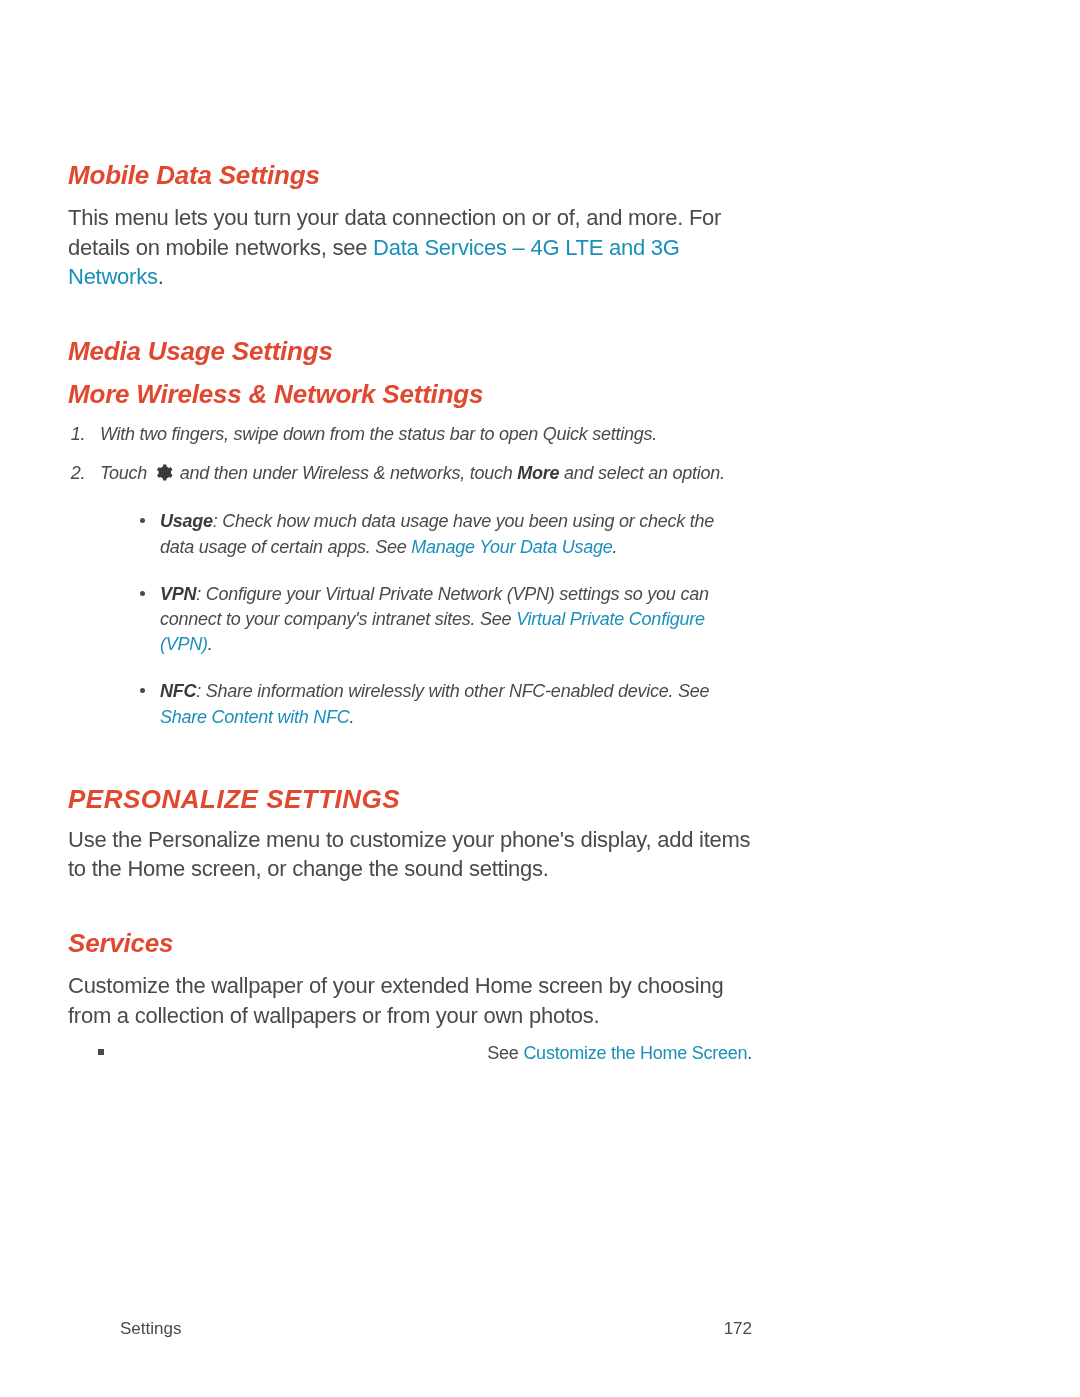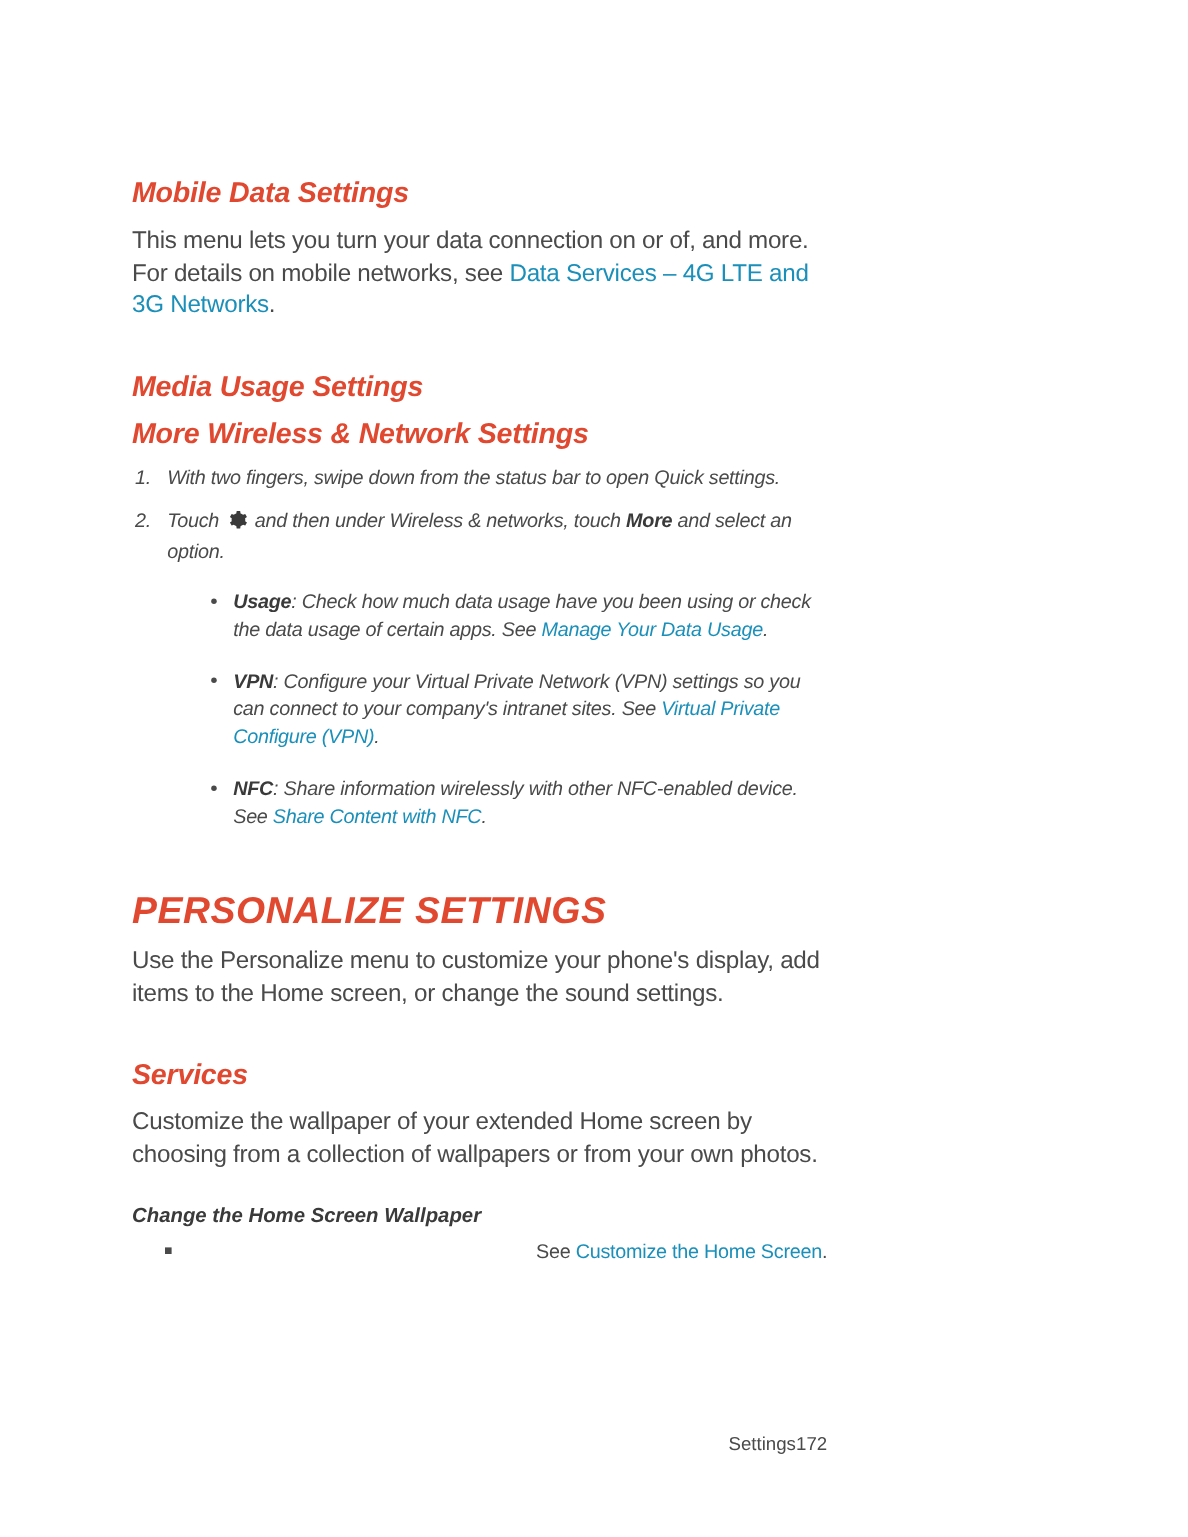--- a/index.html
+++ b/index.html
@@ -11,35 +11,35 @@
     height: 1397px;
     font-family: "Segoe UI", "Helvetica Neue", Arial, sans-serif;
     color: #4a4a4a;
     -webkit-font-smoothing: antialiased;
   }
   .page {
     position: relative;
     box-sizing: border-box;
     width: 872px;
     height: 1397px;
-    padding: 160px 120px 0 120px;
+    padding: 160px 120px 0 68px;
   }
   h2.section {
     font-style: italic;
     font-weight: 600;
     color: #e04830;
     font-size: 26px;
     margin: 0 0 12px 0;
     letter-spacing: -0.2px;
   }
   h1.major {
     font-style: italic;
     font-weight: 600;
     color: #e04830;
-    font-size: 34px;
+    font-size: 26px;
     margin: 54px 0 10px 0;
     letter-spacing: 0.5px;
   }
   h3.sub {
     font-style: italic;
     font-weight: 700;
     color: #3a3a3a;
     font-size: 18.5px;
     margin: 30px 0 10px 0;
   }
@@ -116,25 +116,25 @@
   }
   .gear-icon {
     display: inline-block;
     vertical-align: -3px;
     margin: 0 2px;
   }
   .footer {
     position: absolute;
     left: 120px;
     right: 120px;
-    bottom: 74px;
+    bottom: 58px;
     font-size: 17px;
     color: #4a4a4a;
     display: flex;
-    justify-content: flex-end;
+    justify-content: space-between;
   }
   b { font-weight: 700; color: #3a3a3a; }
 </style>
 </head>
 <body>
 
 <div class="page">
 
   <h2 class="section">Mobile Data Settings</h2>
   <p class="body">
@@ -165,21 +165,20 @@
       </ul>
     </li>
   </ol>
 
   <h1 class="major">PERSONALIZE SETTINGS</h1>
   <p class="body">Use the Personalize menu to customize your phone's display, add items to the Home screen, or change the sound settings.</p>
 
   <h2 class="section">Services</h2>
   <p class="body tight" style="margin-bottom:10px">Customize the wallpaper of your extended Home screen by choosing from a collection of wallpapers or from your own photos.</p>
 
-  <h3 class="sub">Change the Home Screen Wallpaper</h3>
   <ul class="square">
     <li>
       <span>See </span><a class="link">Customize the Home Screen</a><span>.</span>
     </li>
   </ul>
 
   <div class="footer">
     <span>Settings</span>
     <span>172</span>
   </div>

